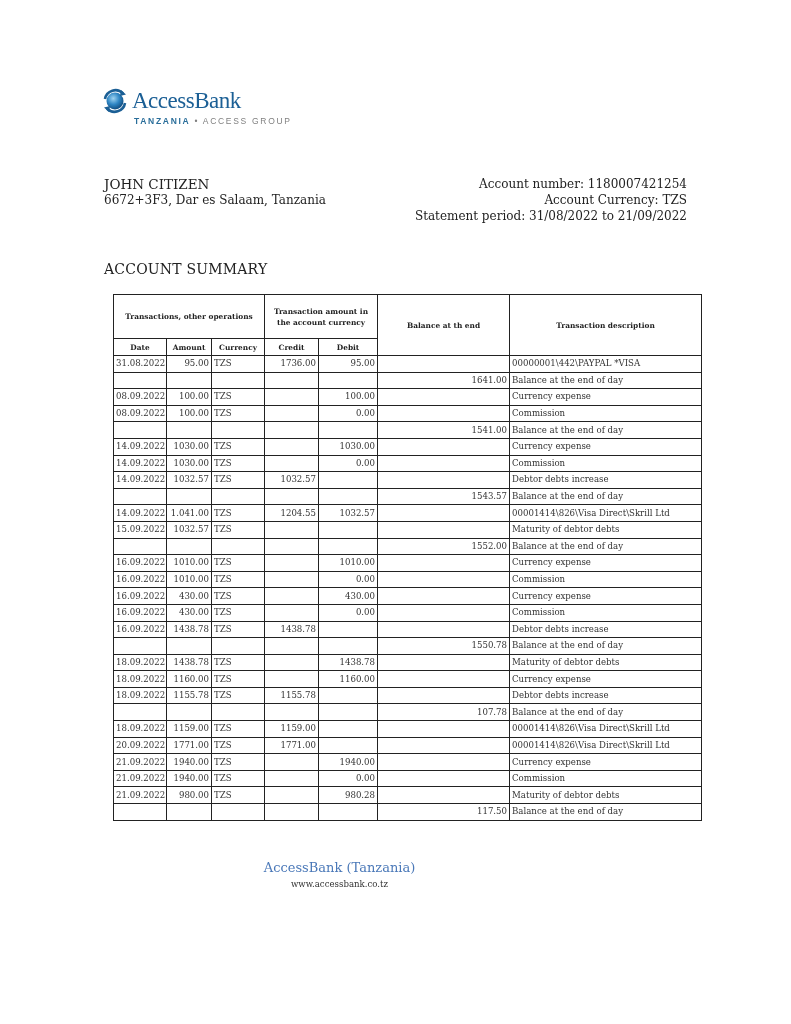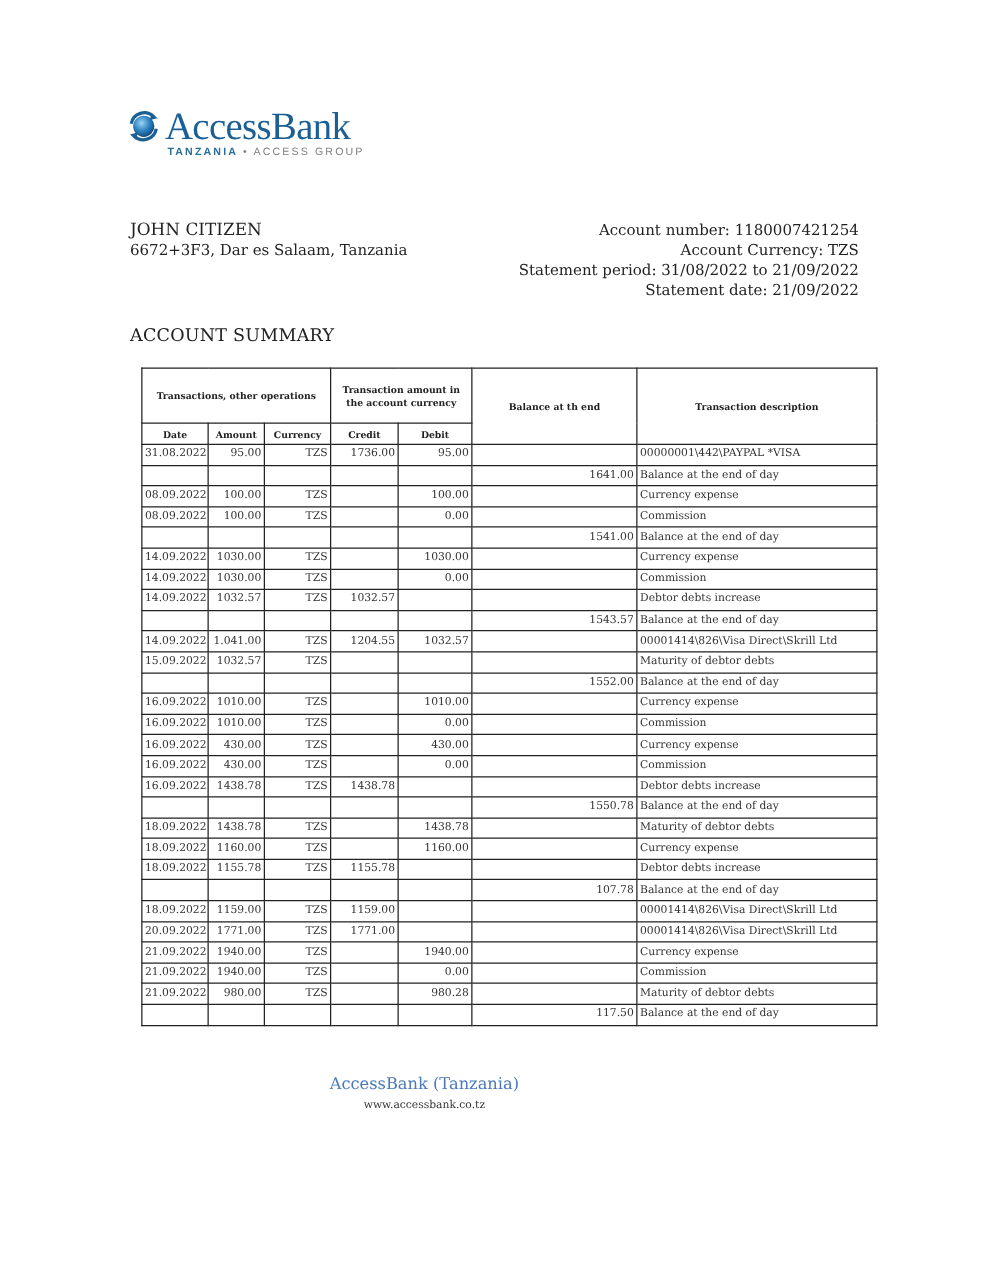--- a/index.html
+++ b/index.html
@@ -1,41 +1,41 @@
 <!DOCTYPE html>
 <html><head>
   <meta charset="utf-8">
   <style>
     * { box-sizing: border-box; margin: 0; padding: 0; }
     html, body { width: 791px; height: 1024px; background: #ffffff; }
     body { position: relative; font-family: "DejaVu Serif", "Liberation Serif", serif; color: #222; overflow: hidden; }
 
     .logo { position: absolute; left: 100px; top: 84px; width: 200px; height: 44px; }
     .logo-globe { position: absolute; left: 1px; top: 3px; width: 28px; height: 28px; }
-    .logo-name { position: absolute; left: 32px; top: 0px; font-family: "Liberation Serif", "DejaVu Serif", serif; font-size: 31px; color: #1b5f95; letter-spacing: -0.5px; line-height: 34px; }
+    .logo-name { position: absolute; left: 32px; top: 0px; font-family: "Liberation Serif", "DejaVu Serif", serif; font-size: 23px; color: #1b5f95; letter-spacing: -0.5px; line-height: 34px; }
     .logo-tag { position: absolute; left: 34px; top: 32px; font-family: Liberation Sans, sans-serif; font-size: 8.5px; font-weight: bold; letter-spacing: 1.7px; color: #2a6e9a; white-space: nowrap; }
     .logo-tag .grey { color: #808080; font-weight: normal; }
 
     .customer { position: absolute; left: 104px; top: 176px; }
     .customer-name { font-size: 13.5px; line-height: 16px; color: #222; }
     .customer-addr { font-size: 12px; line-height: 16px; color: #222; }
 
     .acct-info { position: absolute; right: 104px; top: 176px; text-align: right; font-size: 12px; line-height: 16px; color: #222; }
     .acct-info div { white-space: nowrap; }
 
     .summary-title { position: absolute; left: 104px; top: 261px; font-size: 14px; color: #222; letter-spacing: 0.2px; }
 
     table.ledger { position: absolute; left: 113px; top: 294px; border-collapse: collapse; table-layout: fixed; width: 588px; font-size: 8.6px; color: #333; }
     table.ledger td, table.ledger th { border: 1px solid #222; overflow: hidden; white-space: nowrap; }
     table.ledger th { font-family: "DejaVu Serif", serif; font-weight: bold; font-size: 7.4px; text-align: center; vertical-align: middle; color: #222; }
     tr.hdr1 th { height: 44px; white-space: normal; line-height: 11px; padding: 0 3px; }
     tr.hdr2 th { height: 17px; }
     tr.row td { height: 16.6px; padding: 0 2px; line-height: 15px; }
     td.num { text-align: right; }
-    td.ctr { text-align: right; margin-left: 16px; }
+    td.ctr { text-align: left; margin-left: 16px; }
     td.lft { text-align: left; }
 
     .footer { position: absolute; left: 0; width: 679px; top: 860px; text-align: center; }
     .footer-name { font-size: 13px; color: #4a78b8; line-height: 16px; }
     .footer-line { font-size: 8.6px; color: #333; line-height: 16px; }
   </style>
 </head>
 <body>
 
 <div class="logo">
@@ -59,21 +59,20 @@
 
 <div class="customer">
   <div class="customer-name">JOHN CITIZEN</div>
   <div class="customer-addr">6672+3F3, Dar es Salaam, Tanzania</div>
 </div>
 
 <div class="acct-info">
   <div>Account number: 1180007421254</div>
   <div>Account Currency: TZS</div>
   <div>Statement period: 31/08/2022 to 21/09/2022</div>
-  <div>Statement date: 21/09/2022</div>
 </div>
 
 <div class="summary-title">ACCOUNT SUMMARY</div>
 
 <table class="ledger">
   <colgroup>
     <col style="width:53px">
       <col style="width:45px">
       <col style="width:53px">
       <col style="width:54px">

